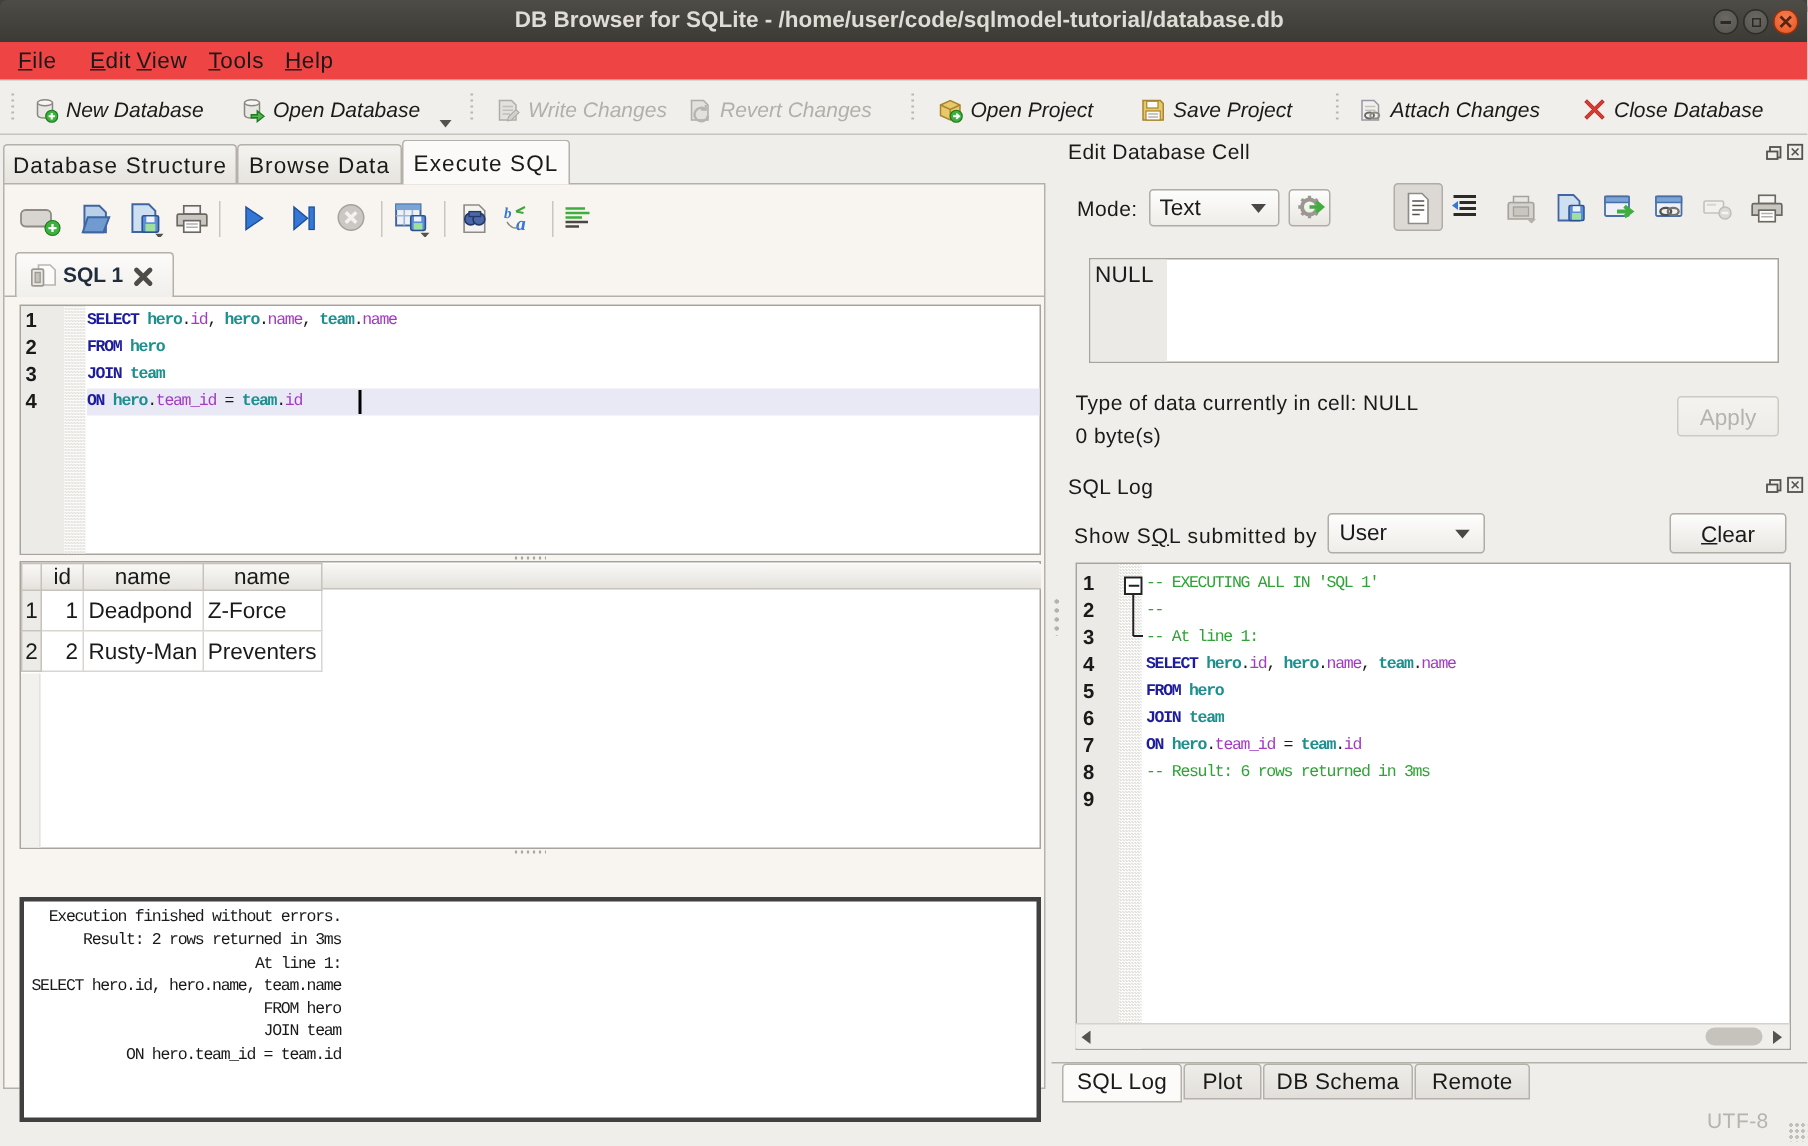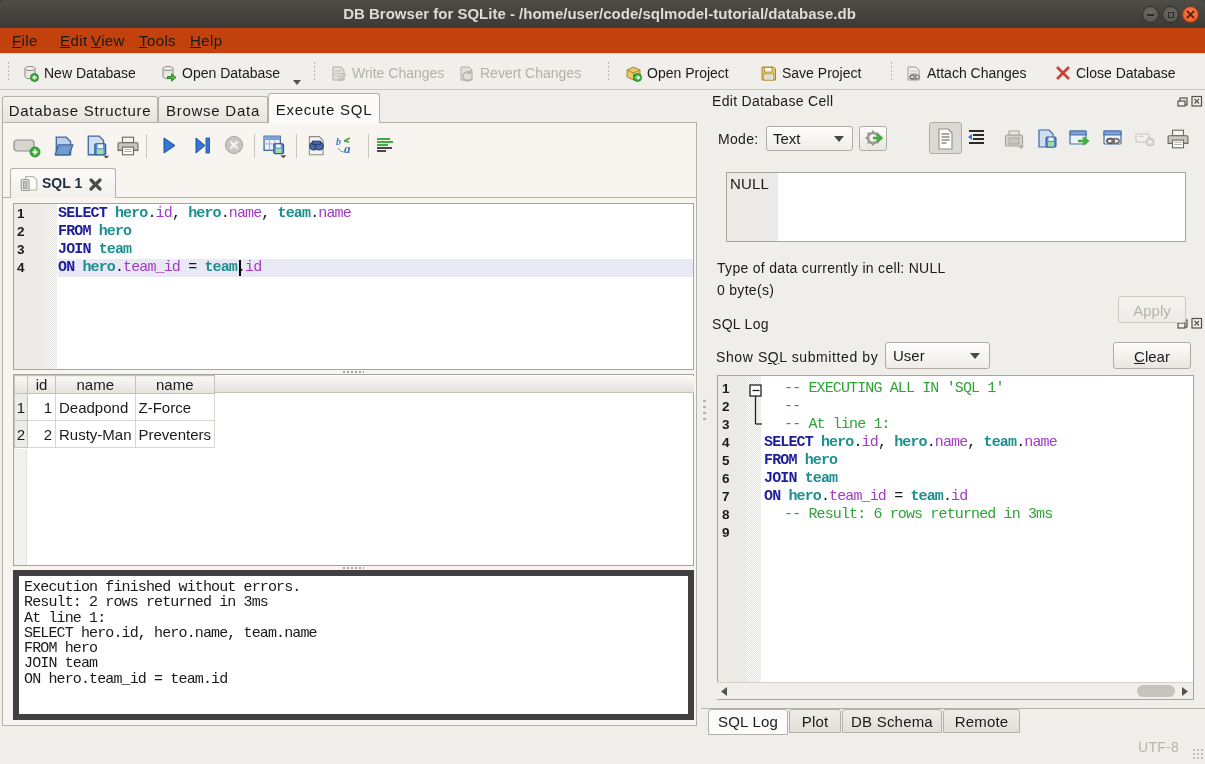--- a/index.html
+++ b/index.html
@@ -12,28 +12,28 @@
   background:linear-gradient(#4e4c47,#3b3a35);
   border-radius:5px 5px 0 0; }
 #title { width:100%; text-align:center; top:5px; color:#dfdcd5; font-weight:bold; font-size:15px; letter-spacing:0px; }
 .winbtn { top:6px; width:17px; height:17px; border-radius:50%; }
 .winbtn.min { left:1142px; background:radial-gradient(circle at 50% 35%,#6b6962,#55534d); border:1px solid #2e2d29; }
 .winbtn.max { left:1162px; background:radial-gradient(circle at 50% 35%,#6b6962,#55534d); border:1px solid #2e2d29; }
 .winbtn.cls { left:1182px; background:radial-gradient(circle at 50% 35%,#f57e53,#ea5420); border:1px solid #93310f; }
 .glyph-min { left:4px; top:7px; width:7px; height:1.6px; background:#2b2a26; position:absolute; }
 .glyph-max { left:4.5px; top:4.5px; width:6px; height:6px; border:1.4px solid #2b2a26; position:absolute; }
 
-#menubar { left:0; top:28px; width:1205px; height:26px; background:#c2410c; border-bottom:1px solid #d9d6d1; }
+#menubar { left:0; top:28px; width:1205px; height:26px; background:#ef4444; border-bottom:1px solid #d9d6d1; }
 #menubar span { position:absolute; top:4px; letter-spacing:0.4px; font-size:15px; }
 
 #toolbar { left:0; top:54px; width:1205px; height:36px; background:#f1efeb; border-bottom:1px solid #c8c4be; }
 .grip { position:absolute; top:61px; width:3px; height:20px;
   background-image:radial-gradient(circle, #b9b6b0 35%, transparent 40%);
   background-size:3px 4px; }
-.tbtn { position:absolute; top:62px; height:22px; display:flex; align-items:center; gap:5px; font-size:14px; }
+.tbtn { position:absolute; top:62px; height:22px; display:flex; align-items:center; gap:5px; font-size:14px;font-style:italic; }
 .tbtn.dis { color:#b3b0ab; }
 .tbtn svg { flex:0 0 auto; }
 
 .tab { position:absolute; border:1px solid #b4b0aa; border-bottom:none; border-radius:3px 3px 0 0;
   background:linear-gradient(#f5f3ef,#e7e4df); text-align:center; letter-spacing:0.75px; font-size:15px; }
 .tab.active { background:#fbfaf8; }
 #tabDS { left:2px; top:96px; width:156px; height:26px; padding-top:5px; }
 #tabBD { left:158px; top:96px; width:110px; height:26px; padding-top:5px; }
 #tabES { left:268px; top:93px; width:112px; height:30px; padding-top:7px; z-index:3; }
 
@@ -43,45 +43,45 @@
 .sep { position:absolute; top:134px; width:1px; height:24px; background:#c9c5bf; }
 
 #sqltab { left:10px; top:168px; width:106px; height:30px; border:1px solid #b4b0aa; border-bottom:none;
   border-radius:3px 3px 0 0; background:linear-gradient(#fcfbfa,#f1efeb); z-index:2; }
 #sqltabline { left:3px; top:197px; width:693px; height:1px; background:#b4b0aa; }
 
 #editor { left:13px; top:203px; width:681px; height:167px; background:#fff; border:1px solid #a7a49e; }
 .gutter { position:absolute; background:#edebe7; }
 .checker { position:absolute; background-image:conic-gradient(#e4e2de 25%, #fafaf8 0 50%, #e4e2de 0 75%, #fafaf8 0);
   background-size:2px 2px; }
-pre, .mono { font-family:"Liberation Mono", monospace; font-size:15px; letter-spacing:-0.87px; }
+pre, .mono { font-family:"Liberation Mono", monospace; font-size:11px; letter-spacing:-0.87px; }
 .lnum { position:absolute; font-weight:bold; font-size:13.5px; font-family:"Liberation Sans",sans-serif; letter-spacing:0; }
 .k { color:#1c1c9c; font-weight:bold; }
 .t { color:#1d8f8f; font-weight:bold; }
 .f { color:#a23bc2; }
-.c { color:#2fa336;margin-left:20px; }
+.c { color:#2fa336; }
 .codeline { position:absolute; white-space:pre; line-height:18px; }
 
 #rtable { left:13px; top:374px; width:681px; height:192px; background:#fff; border:1px solid #a7a49e; }
 table.res { border-collapse:collapse; font-size:15px; white-space:nowrap; }
 table.res th, table.res td { box-sizing:border-box; }
 table.res th { background:linear-gradient(#f9f8f6,#e5e2dd); border:1px solid #c6c2bc; font-weight:normal; height:18px; padding:0 4px; }
 table.res td { border:1px solid #d9d6d1; background:#fff; height:27px; padding:0 3px; }
 table.res td.rh { background:#edebe7; border:1px solid #c6c2bc; text-align:center; padding:0; }
 
-#outbox { left:13px; top:570px; width:681px; height:150px; background:#fff; border:6px solid #404040; }
+#outbox { left:13px; top:598px; width:681px; height:150px; background:#fff; border:3px solid #404040;text-align:right; }
 #outbox pre { position:absolute; left:5px; top:4px; line-height:15.3px; }
 .splitdots { position:absolute; width:22px; height:2px;
   background-image:radial-gradient(circle,#aaa7a1 40%,transparent 46%); background-size:4px 2px; }
 
 .docktitle { position:absolute; font-size:14px; color:#1a1a1a; letter-spacing:0.3px; }
 .cbox { position:absolute; background:linear-gradient(#fdfdfc,#efede9); border:1px solid #b0aca6; border-radius:3px; font-size:15px; }
 .btn { position:absolute; background:linear-gradient(#fdfdfc,#e9e6e1); border:1px solid #b0aca6; border-radius:3px;
   text-align:center; font-size:15px; }
-.btn.dis { color:#b6b3ae; background:linear-gradient(#f5f3f0,#eeece8); border-color:#cdc9c3;margin-top:32px; }
+.btn.dis { color:#b6b3ae; background:linear-gradient(#f5f3f0,#eeece8); border-color:#cdc9c3; }
 #nullbox { left:726px; top:172px; width:460px; height:70px; background:#fff; border:1px solid #a7a49e; }
 #nullbox .gray { position:absolute; left:0; top:0; width:51px; height:100%; background:#eceae6; }
 #logbox { left:717px; top:375px; width:477px; height:325px; background:#fff; border:1px solid #a7a49e; }
 #logscroll { position:absolute; left:717px; top:682px; width:476px; height:17px; background:#f1efeb; border-top:1px solid #d5d2cc; }
 
 .btab { position:absolute; top:709px; height:24px; border:1px solid #b4b0aa; border-radius:3px 3px 0 0;
   background:linear-gradient(#efede9,#e2dfda); text-align:center; padding-top:3px; letter-spacing:0.2px; font-size:15px; }
 .btab.active { background:#fcfbfa; height:26px; }
 #statusgrip { left:1192px; top:748px; width:13px; height:13px;
   background-image:radial-gradient(circle,#c3c0ba 40%,transparent 46%); background-size:4px 4px; }

